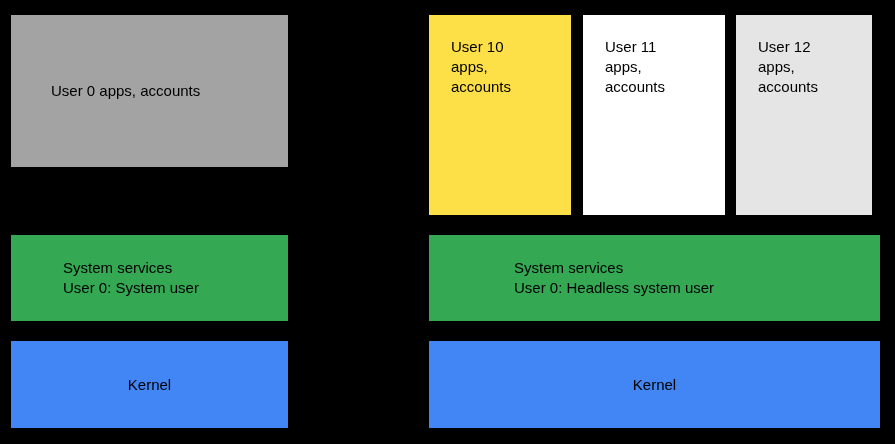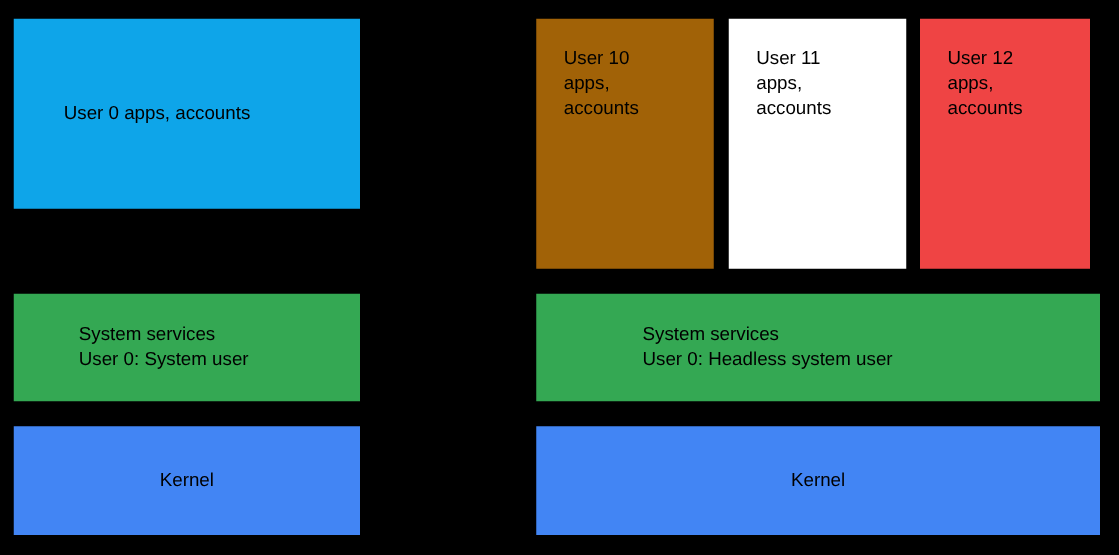--- a/index.html
+++ b/index.html
@@ -27,21 +27,21 @@
     font-size: 15px;
     line-height: 20px;
     white-space: pre-line;
   }
   
   .box.user0-apps {
     left: 11px;
     top: 15px;
     width: 277px;
     height: 152px;
-    background: #0ea5e9;
+    background: #a3a3a3;
   }
   .box.user0-apps .label {
     position: absolute;
     left: 40px;
     top: 50%;
     transform: translateY(-50%);
   }
   .box.sys-left {
     left: 11px;
     top: 235px;
@@ -74,23 +74,23 @@
   .box.user-apps {
     top: 15px;
     width: 142px;
     height: 200px;
   }
   .box.user-apps .label {
     position: absolute;
     left: 22px;
     top: 22px;
   }
-  .box.user10 { left: 429px; background: #a16207; }
+  .box.user10 { left: 429px; background: #fde047; }
   .box.user11 { left: 583px; background: #ffffff; }
-  .box.user12 { left: 736px; background: #ef4444; width: 136px; }
+  .box.user12 { left: 736px; background: #e5e5e5; width: 136px; }
 
   .box.sys-right {
     left: 429px;
     top: 235px;
     width: 451px;
     height: 86px;
     background: #34A853;
   }
   .box.sys-right .label {
     position: absolute;

